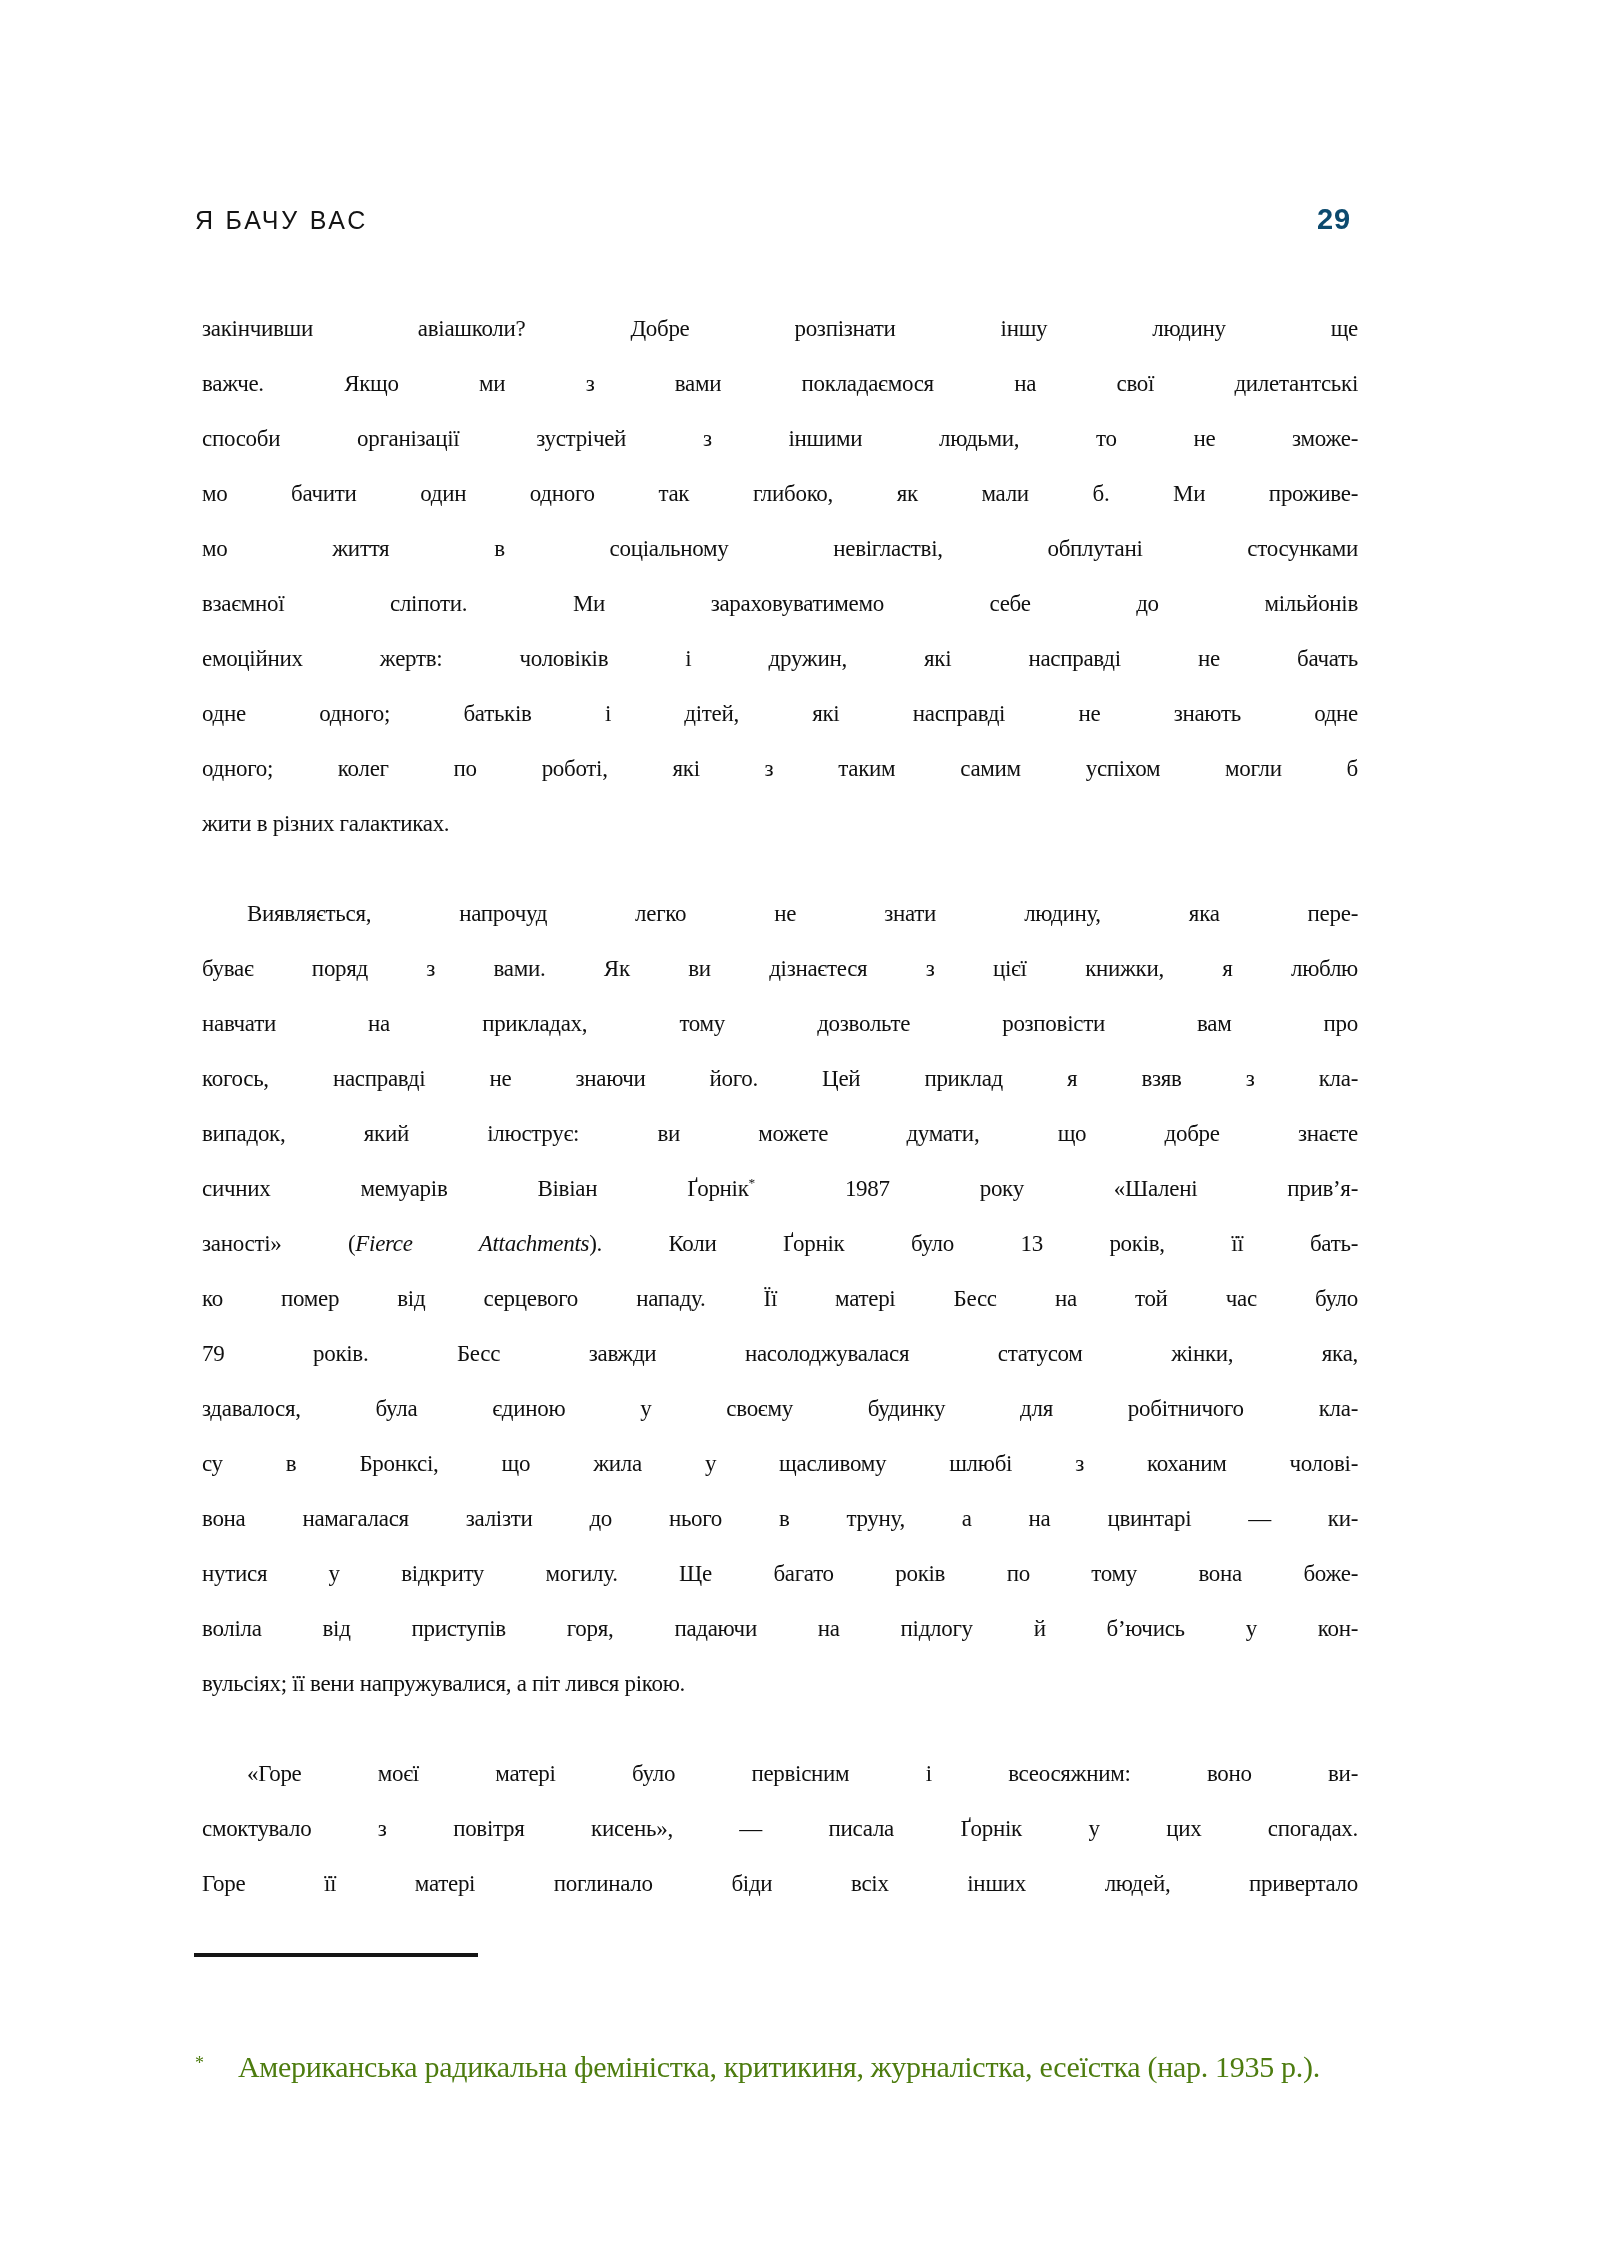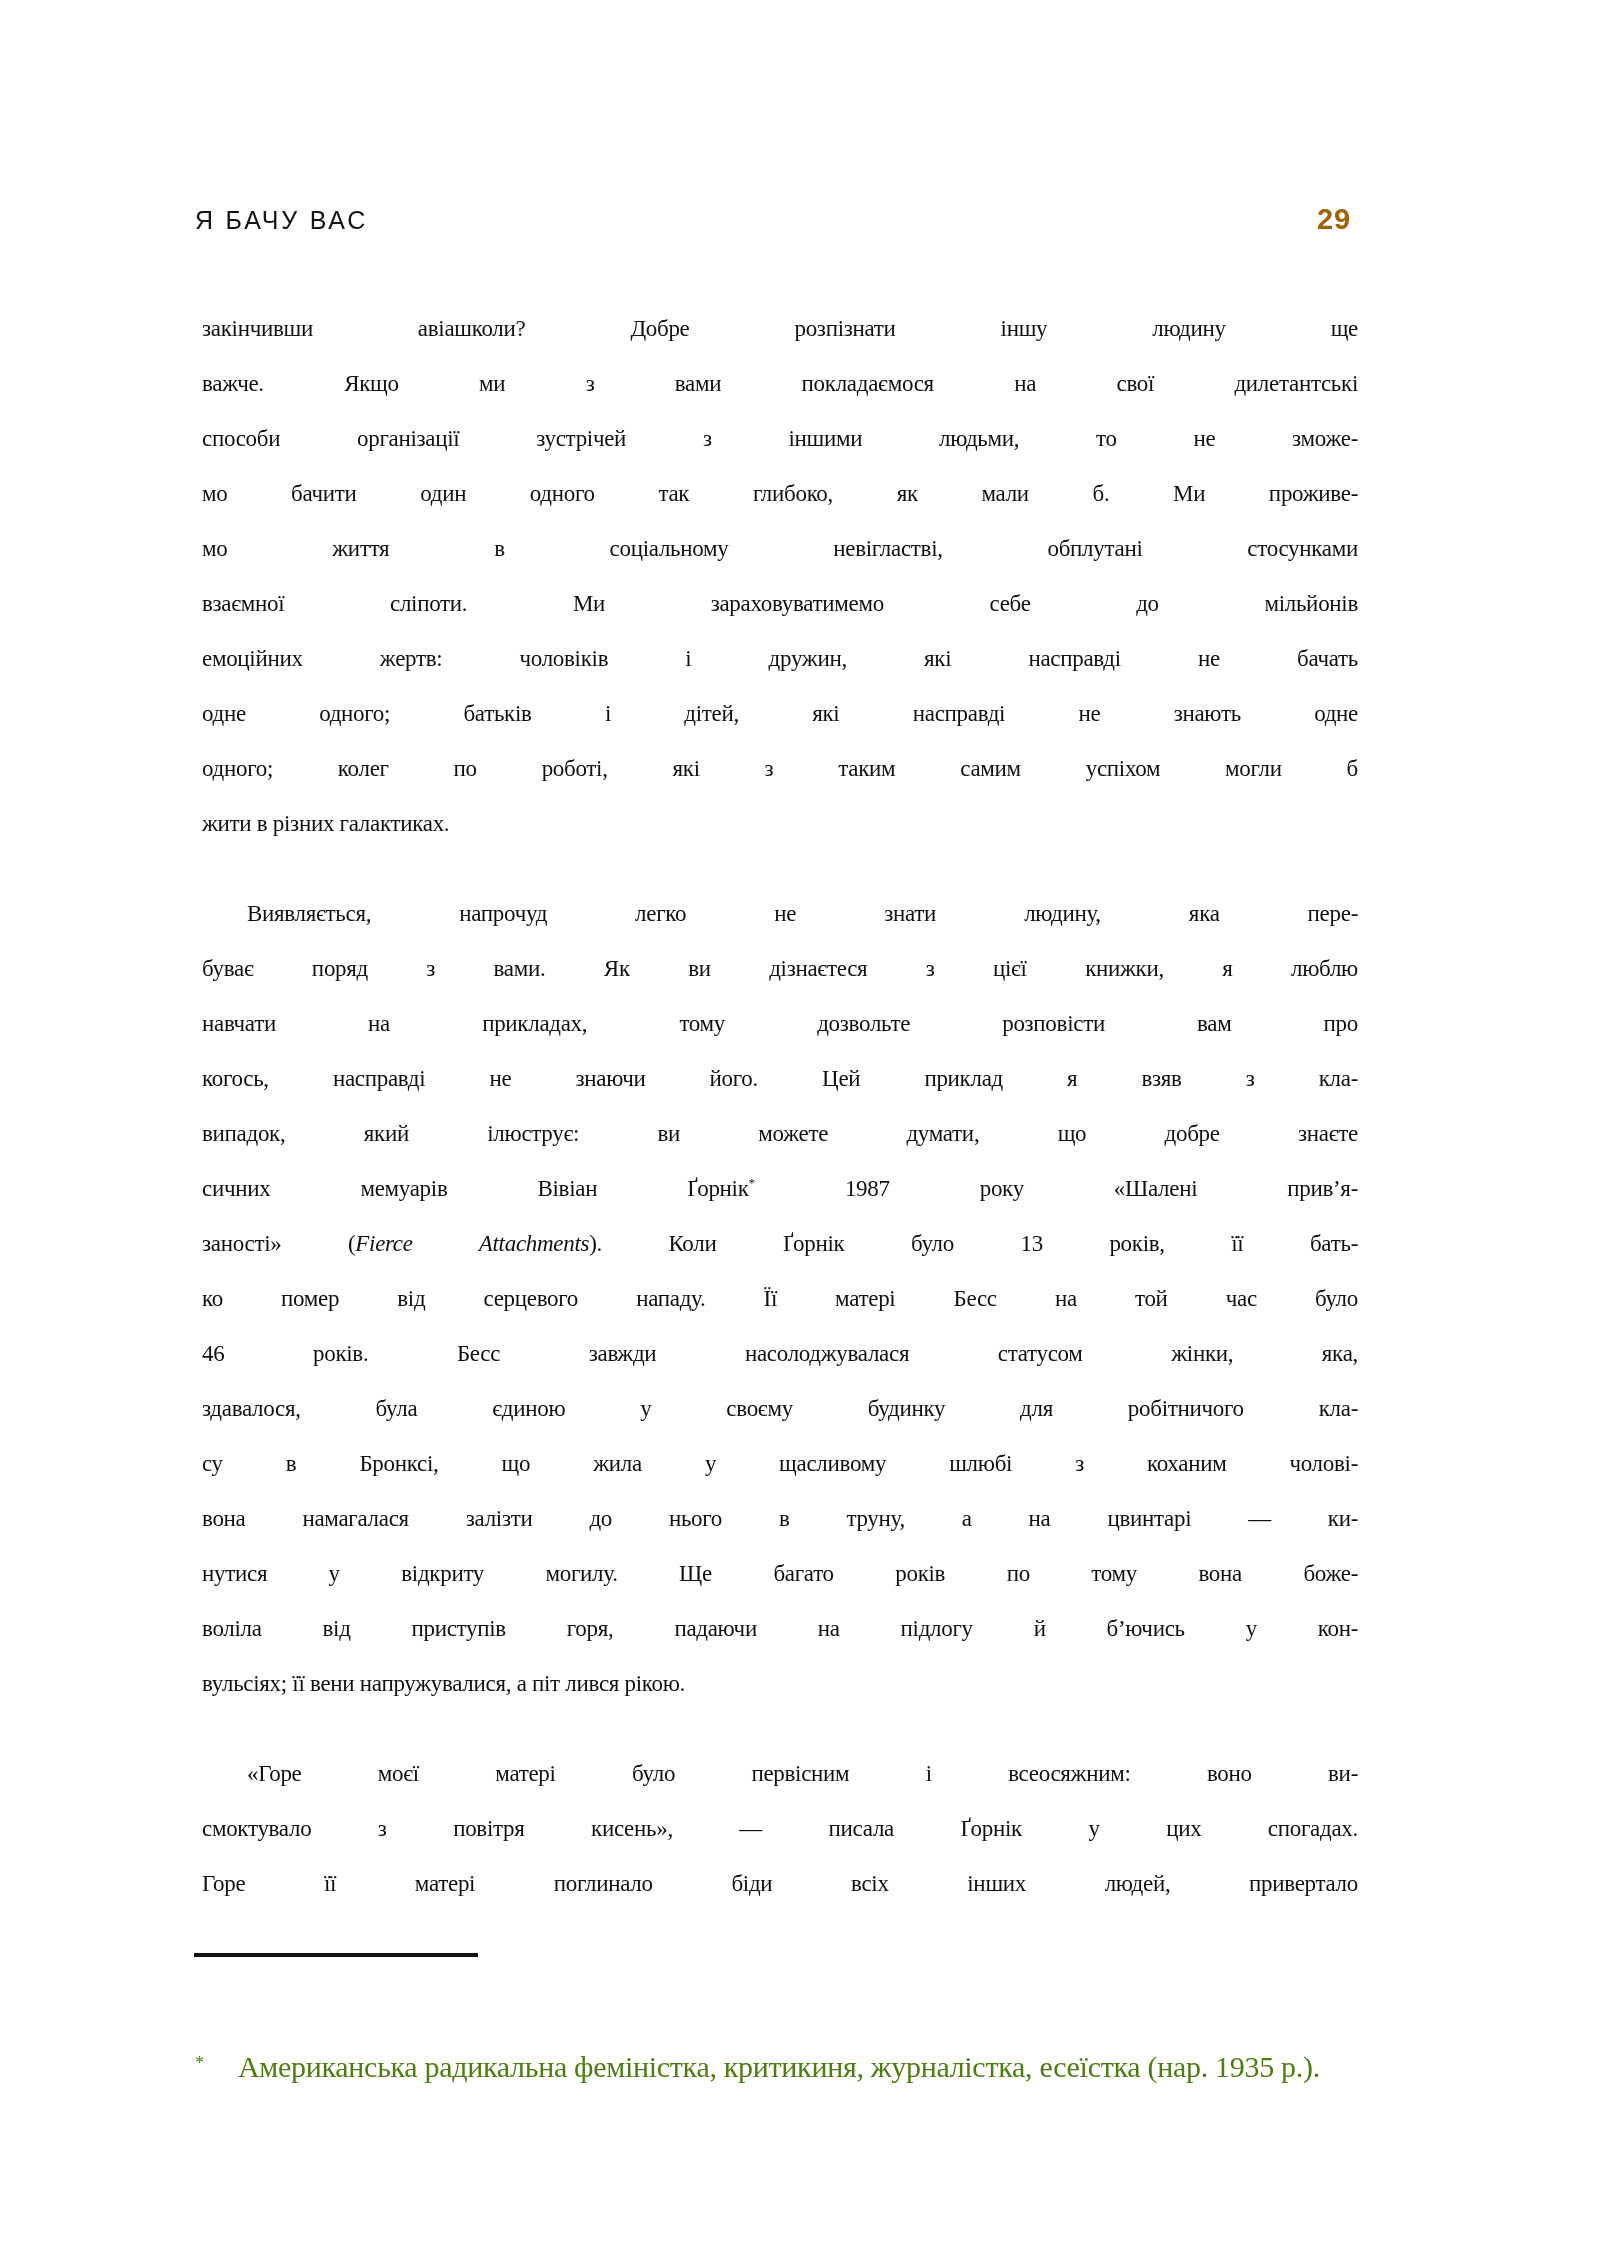--- a/index.html
+++ b/index.html
@@ -26,21 +26,21 @@
     font-size: 25px;
     letter-spacing: 2.8px;
     font-weight: 500;
     color: #141414;
   }
   .page-number {
     font-size: 29px;
     font-weight: 700;
     margin-left: 52px;
     letter-spacing: 0.9px;
-    color: #a16207;
+    color: #0c4a6e;
   }
   .body-text {
     position: absolute;
     top: 301px;
     left: 202px;
     width: 1156px;
     font-size: 23px;
     letter-spacing: -0.3px;
   }
   .line {
@@ -105,21 +105,21 @@
       <div class="line"><span>одного; колег по роботі, які з таким самим успіхом могли б</span></div>
       <div class="line para-end"><span>жити в різних галактиках.</span></div>
       <div class="line indent"><span>Виявляється, напрочуд легко не знати людину, яка пере-</span></div>
       <div class="line"><span>буває поряд з вами. Як ви дізнаєтеся з цієї книжки, я люблю</span></div>
       <div class="line"><span>навчати на прикладах, тому дозвольте розповісти вам про</span></div>
       <div class="line"><span>когось, насправді не знаючи його. Цей приклад я взяв з кла-</span></div>
       <div class="line"><span>випадок, який ілюструє: ви можете думати, що добре знаєте</span></div>
       <div class="line"><span>сичних мемуарів Вівіан Ґорнік</span><span class="sup">*</span><span> 1987 року «Шалені прив’я-</span></div>
       <div class="line"><span>заності» (</span><span class="i">Fierce Attachments</span><span>). Коли Ґорнік було 13 років, її бать-</span></div>
       <div class="line"><span>ко помер від серцевого нападу. Її матері Бесс на той час було</span></div>
-      <div class="line"><span>46 років. Бесс завжди насолоджувалася статусом жінки, яка,</span></div>
+      <div class="line"><span>79 років. Бесс завжди насолоджувалася статусом жінки, яка,</span></div>
       <div class="line"><span>здавалося, була єдиною у своєму будинку для робітничого кла-</span></div>
       <div class="line"><span>су в Бронксі, що жила у щасливому шлюбі з коханим чолові-</span></div>
       <div class="line"><span>вона намагалася залізти до нього в труну, а на цвинтарі — ки-</span></div>
       <div class="line"><span>нутися у відкриту могилу. Ще багато років по тому вона боже-</span></div>
       <div class="line"><span>воліла від приступів горя, падаючи на підлогу й б’ючись у кон-</span></div>
       <div class="line para-end"><span>вульсіях; її вени напружувалися, а піт лився рікою.</span></div>
       <div class="line indent"><span>«Горе моєї матері було первісним і всеосяжним: воно ви-</span></div>
       <div class="line"><span>смоктувало з повітря кисень», — писала Ґорнік у цих спогадах.</span></div>
       <div class="line"><span>Горе її матері поглинало біди всіх інших людей, привертало</span></div>
     </div>

